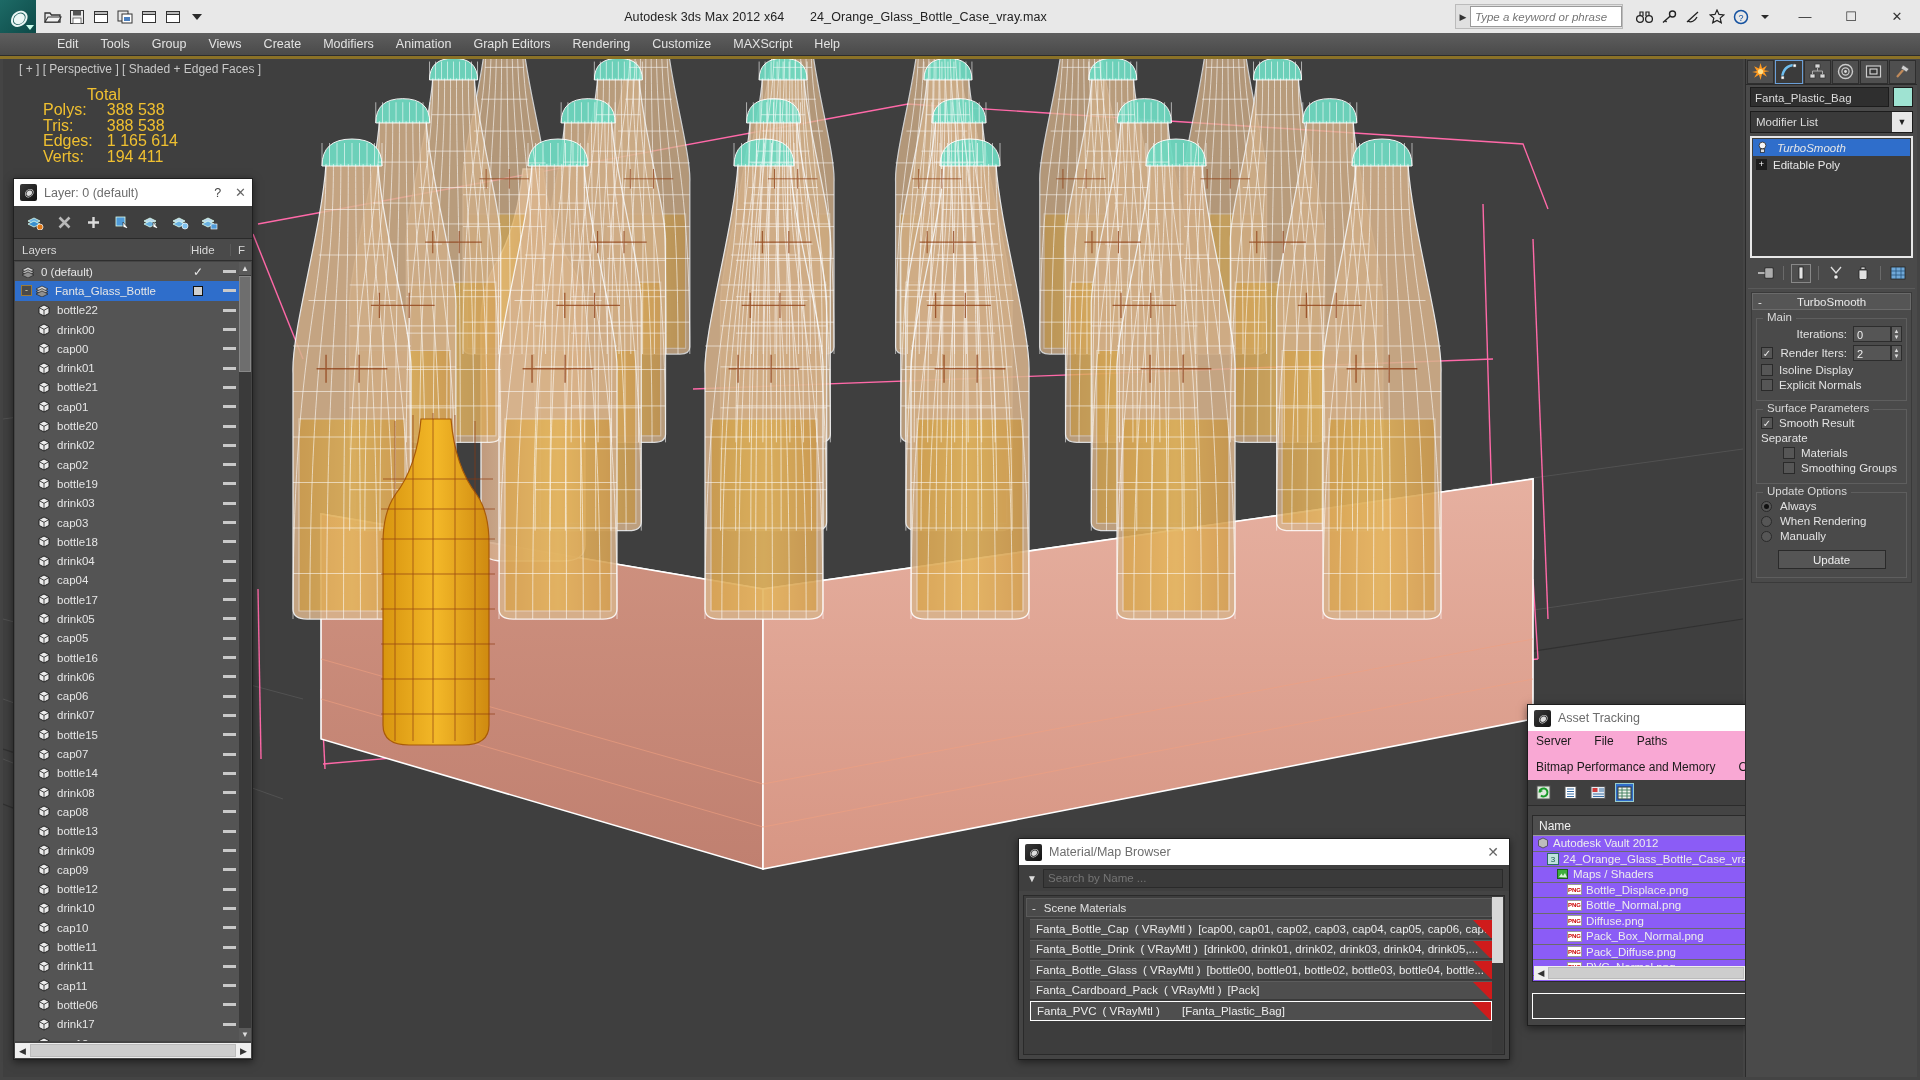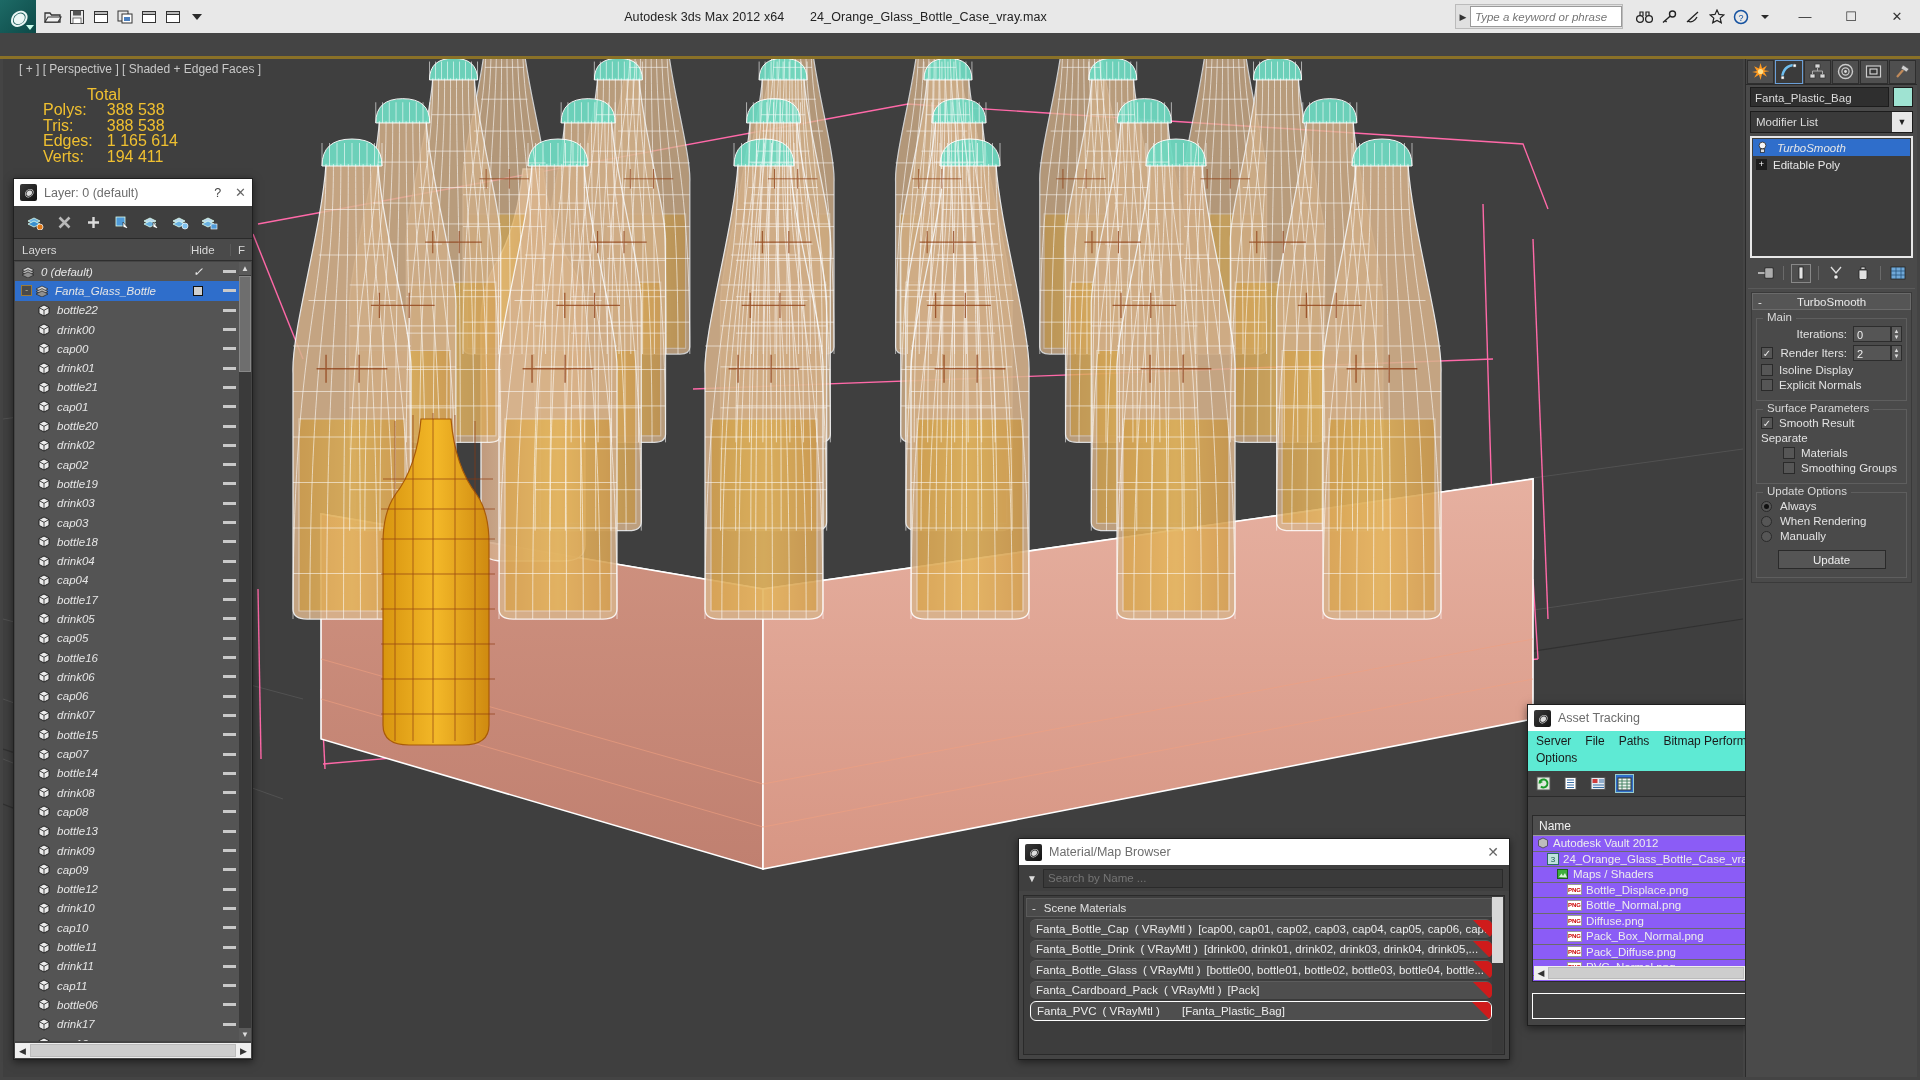--- a/index.html
+++ b/index.html
@@ -63,21 +63,21 @@
   .lw-tools{height:33px;background:#3f3f3f;display:flex;align-items:center;gap:11px;padding:0 12px;
     border-bottom:1px solid #2a2a2a;}
   .lw-tools .ti{width:18px;height:18px;display:flex;align-items:center;justify-content:center;}
   .lw-head{height:22px;background:#4a4a4a;display:flex;align-items:center;
     border-bottom:1px solid #2e2e2e;font-size:11.5px;color:#d8d8d8;position:relative;}
   .lw-head .c1{flex:1;padding-left:8px;}
   .lw-head .c2{width:34px;}
   .lw-head .c3{width:40px;border-left:1px solid #5a5a5a;}
   .lw-head .c4{width:22px;text-align:center;border-left:1px solid #5a5a5a;}
   .lw-list{position:absolute;left:1px;top:83px;right:12px;bottom:18px;background:#545454;overflow:hidden;}
-  .lrow{height:19.3px;display:flex;align-items:center;font-size:11.5px;color:#e6e6e6;position:relative;font-style:italic;}
+  .lrow{height:19.3px;display:flex;align-items:center;font-size:11.5px;color:#e6e6e6;position:relative;}
   .lrow.sel{background:#2f6ecb;}
   .lrow .nm{flex:1;display:flex;align-items:center;overflow:hidden;white-space:nowrap;}
   .lrow .hidecol{width:40px;display:flex;justify-content:center;align-items:center;}
   .lrow .frzcol{width:22px;display:flex;justify-content:center;}
   .dash{width:13px;height:3px;background:#c9c9c9;display:block;}
   .chk{color:#e8e8e8;font-size:12px;}
   .sqbox{width:10px;height:10px;border:1px solid #111;background:#cfcfcf;}
   .licon{width:15px;height:13px;margin-right:5px;flex:0 0 auto;}
   .expander{width:11px;height:11px;border:1px solid #9a7a3a;background:#4a4a4a;color:#ddb;
     font-size:9px;line-height:9px;text-align:center;margin-right:3px;flex:0 0 auto;}
@@ -99,35 +99,35 @@
   .mmb-search{height:26px;background:#3f3f3f;display:flex;align-items:center;padding:2px 6px 2px 2px;}
   .mmb-search .dd{width:22px;text-align:center;color:#dcdcdc;font-size:10px;}
   .mmb-search input{flex:1;height:19px;background:#3a3a3a;border:1px solid #2a2a2a;color:#b0b0b0;
     font-size:11.5px;padding-left:4px;font-family:"Liberation Sans",sans-serif;}
   .mmb-body{position:absolute;left:4px;right:4px;top:56px;bottom:4px;background:#3d3d3d;border:1px solid #2a2a2a;}
   .mmb-group{height:19px;background:#4a4a4a;border:1px solid #5a5a5a;display:flex;align-items:center;
     font-size:11.5px;color:#e2e2e2;padding-left:5px;margin:2px 12px 2px 2px;}
   .mmb-group .mn{margin-right:8px;}
   .mrow{height:19.5px;margin:0 12px 1px 6px;background:#4e4e4e;border-top:1px solid #5c5c5c;
     border-bottom:1px solid #3a3a3a;display:flex;align-items:center;font-size:11.5px;
-    color:#ececec;padding-left:6px;position:relative;overflow:hidden;white-space:nowrap;border-radius:6px;}
+    color:#ececec;padding-left:6px;position:relative;overflow:hidden;white-space:nowrap;}
   .mrow.sel{border:1px solid #fff;}
   .mrow .redtri{position:absolute;right:0;top:0;width:0;height:0;
     border-top:19px solid #cf1b1b;border-left:19px solid transparent;}
   .mmb-vscroll{position:absolute;right:1px;top:1px;width:11px;bottom:1px;background:#3a3a3a;}
   .mmb-vthumb{position:absolute;left:0;top:0;width:11px;height:66px;background:#d8d8d8;}
 
   
   .at{position:absolute;left:1527px;top:704px;width:352px;height:322px;
     background:#444;border:1px solid #1e1e1e;box-shadow:0 2px 8px rgba(0,0,0,.5);}
   .at-title{height:26px;background:#fff;display:flex;align-items:center;padding:0 2px 0 6px;}
   .at-title .t{flex:1;font-size:12.5px;color:#6d6d6d;}
   .at-title .wb{width:32px;height:24px;display:flex;align-items:center;justify-content:center;
     font-size:12px;color:#555;}
-  .at-menu{background:#5eead4;padding:2px 0 4px 8px;display:flex;flex-wrap:wrap;gap:0;}
+  .at-menu{background:#f9a8d4;padding:2px 0 4px 8px;display:flex;flex-wrap:wrap;gap:9px;}
   .at-menu span{font-size:12px;color:#1a1a1a;margin-right:14px;line-height:17px;}
   .at-tools{height:26px;background:#3f3f3f;display:flex;align-items:center;padding:0 6px;gap:8px;
     border-bottom:1px solid #2b2b2b;}
   .at-tools .ti{width:19px;height:19px;display:flex;align-items:center;justify-content:center;}
   .at-tools .ti.on{background:#2f6ecb;border:1px solid #9cc;}
   .at-tools .grow{flex:1;}
   .at-grid{position:absolute;left:4px;right:4px;top:110px;height:167px;background:#8b5cf6;border:1px solid #2a2a2a;}
   .at-hdr{height:20px;background:#4e4e4e;display:flex;align-items:center;
     border-bottom:1px solid #9a9a9a;font-size:12px;color:#f0f0f0;}
   .at-hdr .n{flex:1;padding-left:6px;border-right:1px solid #9a9a9a;}
@@ -300,20 +300,35 @@
         </span>
       </div>
       <div class="winbtns">
         <div class="winbtn">—</div>
         <div class="winbtn">☐</div>
         <div class="winbtn">✕</div>
       </div>
     </div>
   </div>
 
+  <div class="menubar">
+    <div class="sp"></div>
+    <div class="menuitem">Edit</div>
+    <div class="menuitem">Tools</div>
+    <div class="menuitem">Group</div>
+    <div class="menuitem">Views</div>
+    <div class="menuitem">Create</div>
+    <div class="menuitem">Modifiers</div>
+    <div class="menuitem">Animation</div>
+    <div class="menuitem">Graph Editors</div>
+    <div class="menuitem">Rendering</div>
+    <div class="menuitem">Customize</div>
+    <div class="menuitem">MAXScript</div>
+    <div class="menuitem">Help</div>
+  </div>
   <div class="goldtop"></div>
 
   <div class="viewport">
     <svg class="scenesvg" width="1740" height="1018" viewBox="0 0 1740 1018">
       <defs>
         <linearGradient id="bodyG" x1="0" y1="0" x2="1" y2="0">
           <stop offset="0" stop-color="#cfa585"></stop>
             <stop offset=".45" stop-color="#e3c3a2"></stop>
             <stop offset="1" stop-color="#c79b79"></stop>
         </linearGradient>

